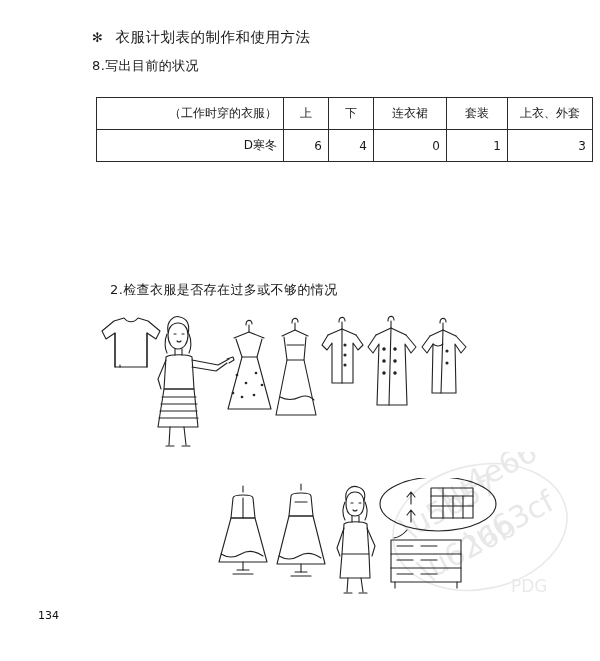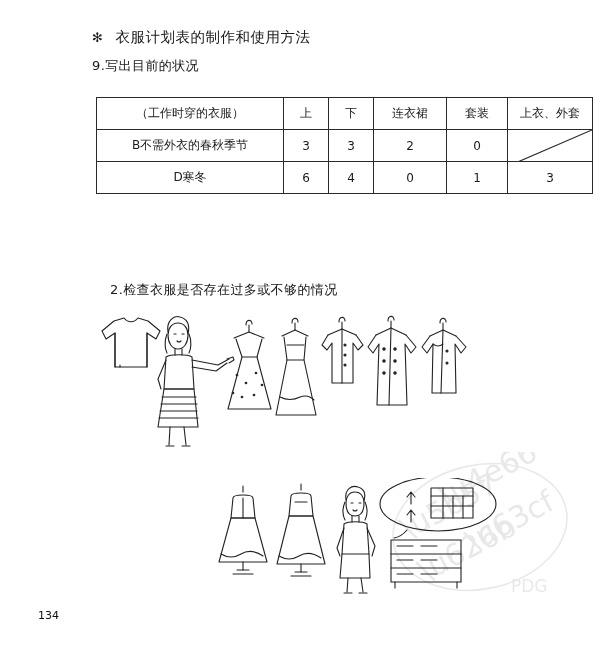--- a/index.html
+++ b/index.html
@@ -56,21 +56,21 @@
   table.clothes {
     border-collapse: collapse;
     width: 418px;
     table-layout: fixed;
     font-size: 12px;
   }
   table.clothes td, table.clothes th {
     border: 1px solid #2a2a2a;
     height: 31px;
     padding: 0 6px;
-    text-align: center;
+    text-align: right;
     font-weight: normal;
     vertical-align: middle;
     white-space: nowrap;
     overflow: hidden;
   }
   table.clothes th.col-head {
     text-align: center;
   }
   table.clothes .c0 { width: 174px; }
   table.clothes .c1 { width: 32px; }
@@ -125,47 +125,35 @@
 </style>
 </head>
 <body>
 
 <div class="page">
 
   <div class="heading">
     <span class="star">✻</span><span>衣服计划表的制作和使用方法</span>
   </div>
 
-  <div class="section-label" id="sec1">9.写出目前的状况</div>
+  <div class="section-label" id="sec1">8.写出目前的状况</div>
 
   <div class="table-wrap">
     <table class="clothes">
       <thead>
         <tr>
           <th class="c0">（工作时穿的衣服）</th>
           <th class="c1 col-head">上</th>
           <th class="c2 col-head">下</th>
           <th class="c3 col-head">连衣裙</th>
           <th class="c4 col-head">套装</th>
           <th class="c5 col-head">上衣、外套</th>
         </tr>
       </thead>
       <tbody>
-        <tr>
-          <td class="c0">B不需外衣的春秋季节</td>
-          <td class="c1">3</td>
-          <td class="c2">3</td>
-          <td class="c3">2</td>
-          <td class="c4">0</td>
-          <td class="c5 empty-cell">
-            <svg class="slash" viewBox="0 0 72 31" preserveAspectRatio="none">
-              <line x1="0" y1="31" x2="72" y2="0" stroke="#2a2a2a" stroke-width="1"></line>
-            </svg>
-          </td>
-        </tr>
         <tr>
           <td class="c0">D寒冬</td>
           <td class="c1">6</td>
           <td class="c2">4</td>
           <td class="c3">0</td>
           <td class="c4">1</td>
           <td class="c5">3</td>
         </tr>
       </tbody>
     </table>

